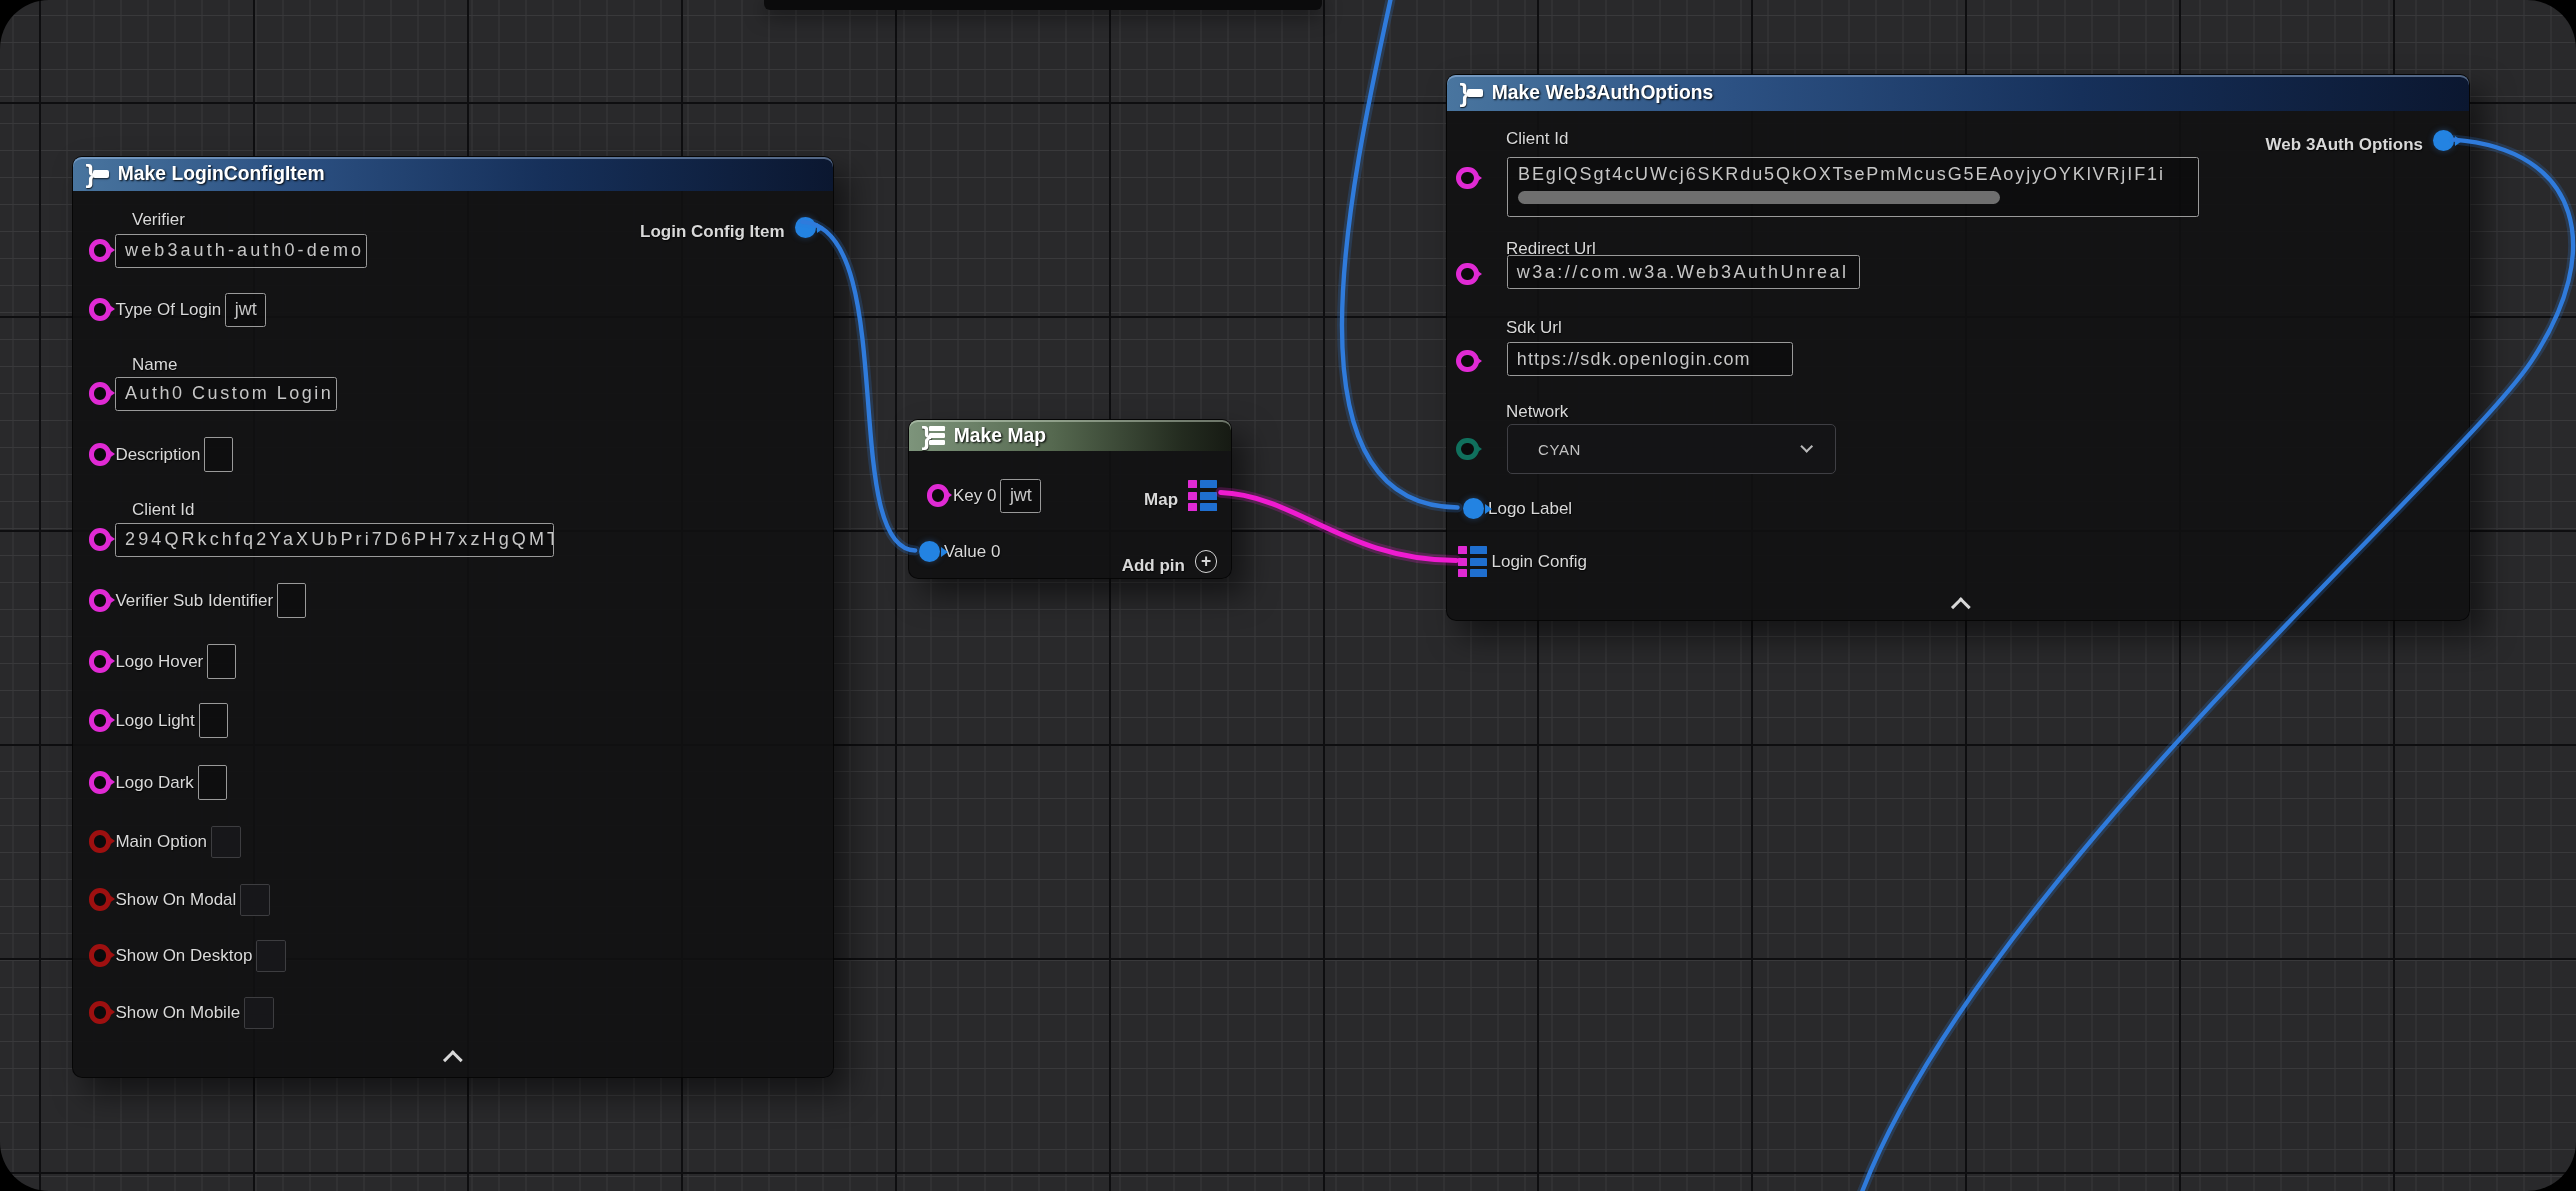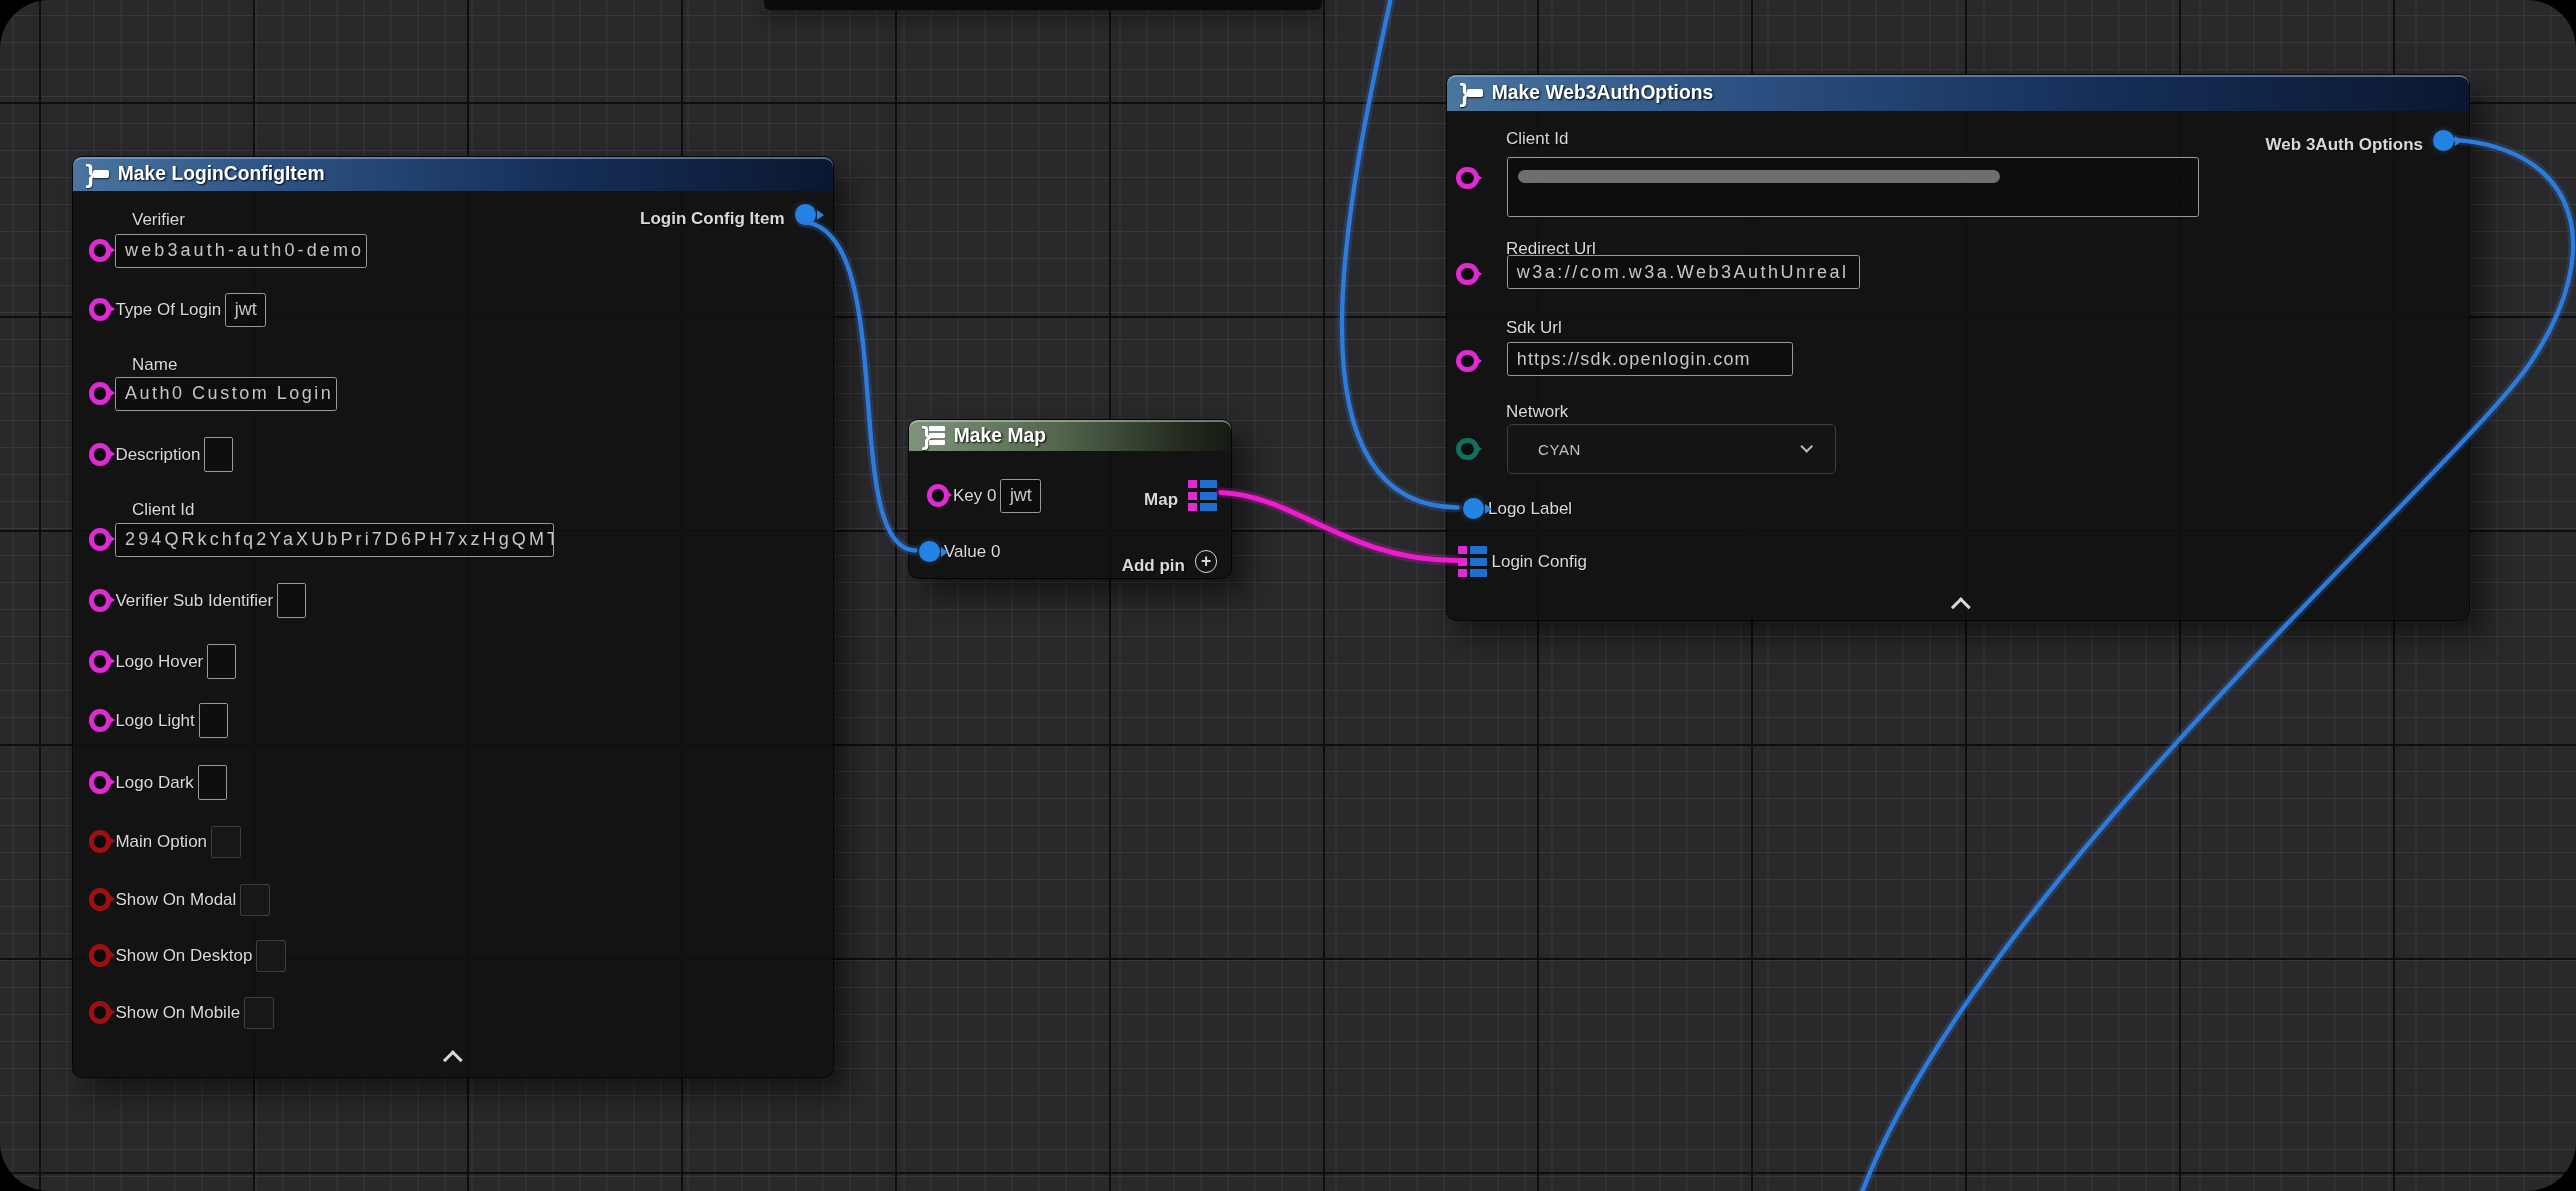--- a/index.html
+++ b/index.html
@@ -135,21 +135,21 @@
 
   <div class="node" style="left:72px;top:156px;width:762px;height:922px">
     <div class="nhead blue">
       <span class="nicon">
           <span class="brace">}</span>
           <span class="ibar"></span>
         </span>
       <span class="ntitle">Make LoginConfigItem</span>
     </div>
 
-    <div class="outrow" style="top:39px;right:17.5px">
+    <div class="outrow" style="top:52px;right:17.5px">
       <span class="plabel bold">Login Config Item</span>
       <span class="pin fill blue"></span>
     </div>
 
     <span class="flabel" style="left:59px;top:53px">Verifier</span>
     <div class="prow" style="left:16px;top:75px">
       <span class="pin ring pink"></span>
       <span class="tfield" style="width:252px;letter-spacing:3.1px">web3auth-auth0-demo</span>
     </div>
 
@@ -276,20 +276,21 @@
     </div>
 
     <div class="outrow" style="top:47px;right:15px">
       <span class="plabel bold">Web 3Auth Options</span>
       <span class="pin fill blue"></span>
     </div>
 
     <span class="flabel" style="left:59px;top:54px">Client Id</span>
     <span class="pin ring pink abs" style="left:9.4px;top:92px"></span>
     <div class="bigfield" style="left:60px;top:82px;width:692px;height:60px">
+      <div class="val">BEglQSgt4cUWcj6SKRdu5QkOXTsePmMcusG5EAoyjyOYKlVRjIF1i</div>
       <div class="scrollbar"></div>
     </div>
 
     <span class="flabel" style="left:59px;top:164px">Redirect Url</span>
     <span class="pin ring pink abs" style="left:9.4px;top:188px"></span>
     <div class="tfield" style="position:absolute;left:60px;top:180px;width:353px;letter-spacing:2.5px">w3a://com.w3a.Web3AuthUnreal</div>
 
     <span class="flabel" style="left:59px;top:243px">Sdk Url</span>
     <span class="pin ring pink abs" style="left:9.4px;top:275px"></span>
     <div class="tfield" style="position:absolute;left:60px;top:267px;width:286px;letter-spacing:1.2px">https://sdk.openlogin.com</div>

